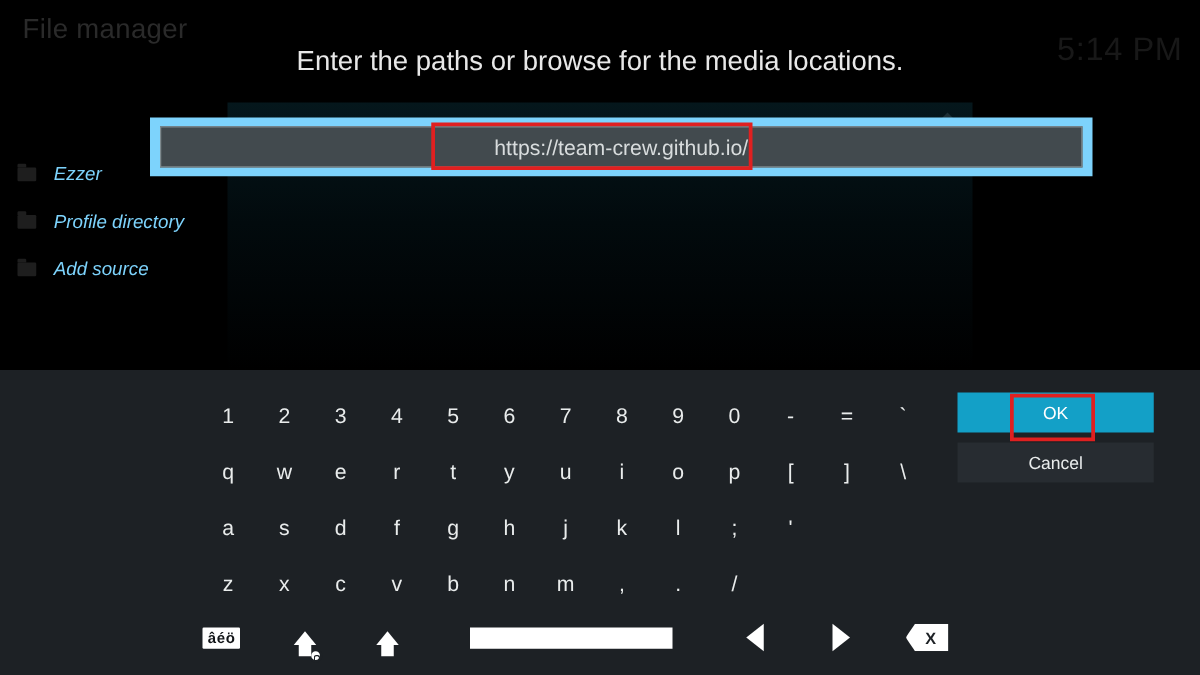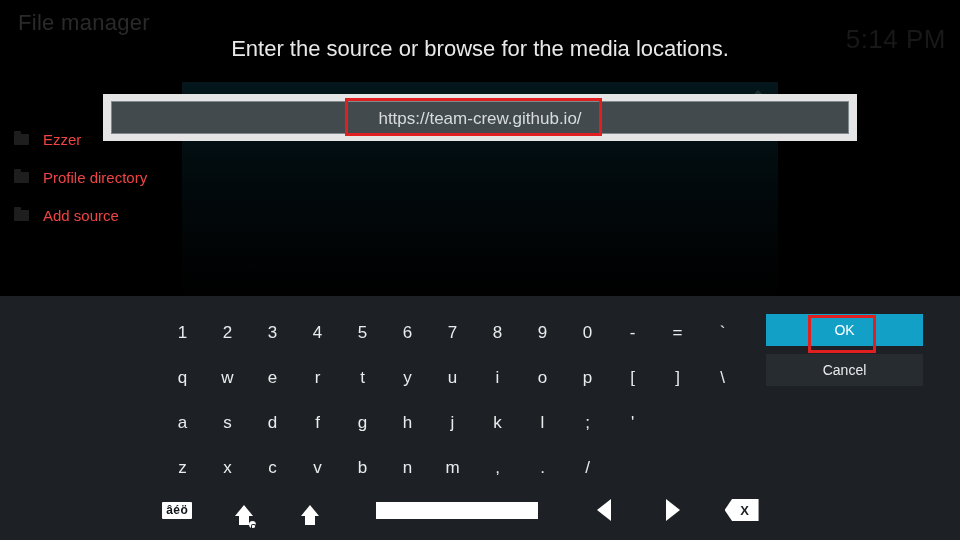--- a/index.html
+++ b/index.html
@@ -69,21 +69,22 @@
     position: absolute;
     left: 0;
     top: -3px;
     width: 7px;
     height: 3px;
     background: #1e1e1e;
     border-radius: 1px 1px 0 0;
   }
   .file-label {
     font-size: 15px;
-    color: #ef4444;
+    color: #7dd3fc;
+    font-style: italic;
   }
   .right-col-value {
     position: absolute;
     left: 210px;
     top: 172px;
     font-size: 15px;
     color: #1f1f1f;
   }
   .right-action {
     position: absolute;
@@ -123,25 +124,25 @@
     top: 36px;
     text-align: center;
     font-size: 22px;
     color: #e8e8e8;
     font-weight: 400;
   }
 
   
   #edit-bar {
     position: absolute;
-    left: 103px;
+    left: 120px;
     top: 94px;
     width: 754px;
     height: 47px;
-    background: #e5e5e5;
+    background: #7dd3fc;
   }
   #edit-field {
     position: absolute;
     left: 8px;
     top: 7px;
     width: 738px;
     height: 33px;
     box-sizing: border-box;
     border: 1px solid #7e8a8e;
     background: #424a4e;
@@ -372,21 +373,21 @@
 
 <div class="right-col-value">&lt;None&gt;</div>
 <div class="right-action" id="browse-button">Browse</div>
 <div class="right-action" id="add-button">Add</div>
 <div class="right-action" id="cancel-button-bg">Cancel</div>
 
 <div id="dialog-panel">
   <span id="dialog-panel-caret"></span>
 </div>
 
-<div id="prompt-heading">Enter the source or browse for the media locations.</div>
+<div id="prompt-heading">Enter the paths or browse for the media locations.</div>
 
 <div id="edit-bar">
   <div id="edit-field">
     <div id="edit-text" title="https://team-crew.github.io/">https://team-crew.github.io/</div>
   </div>
 </div>
 <div id="edit-highlight-box"></div>
 
 <div id="keyboard-panel">
 

